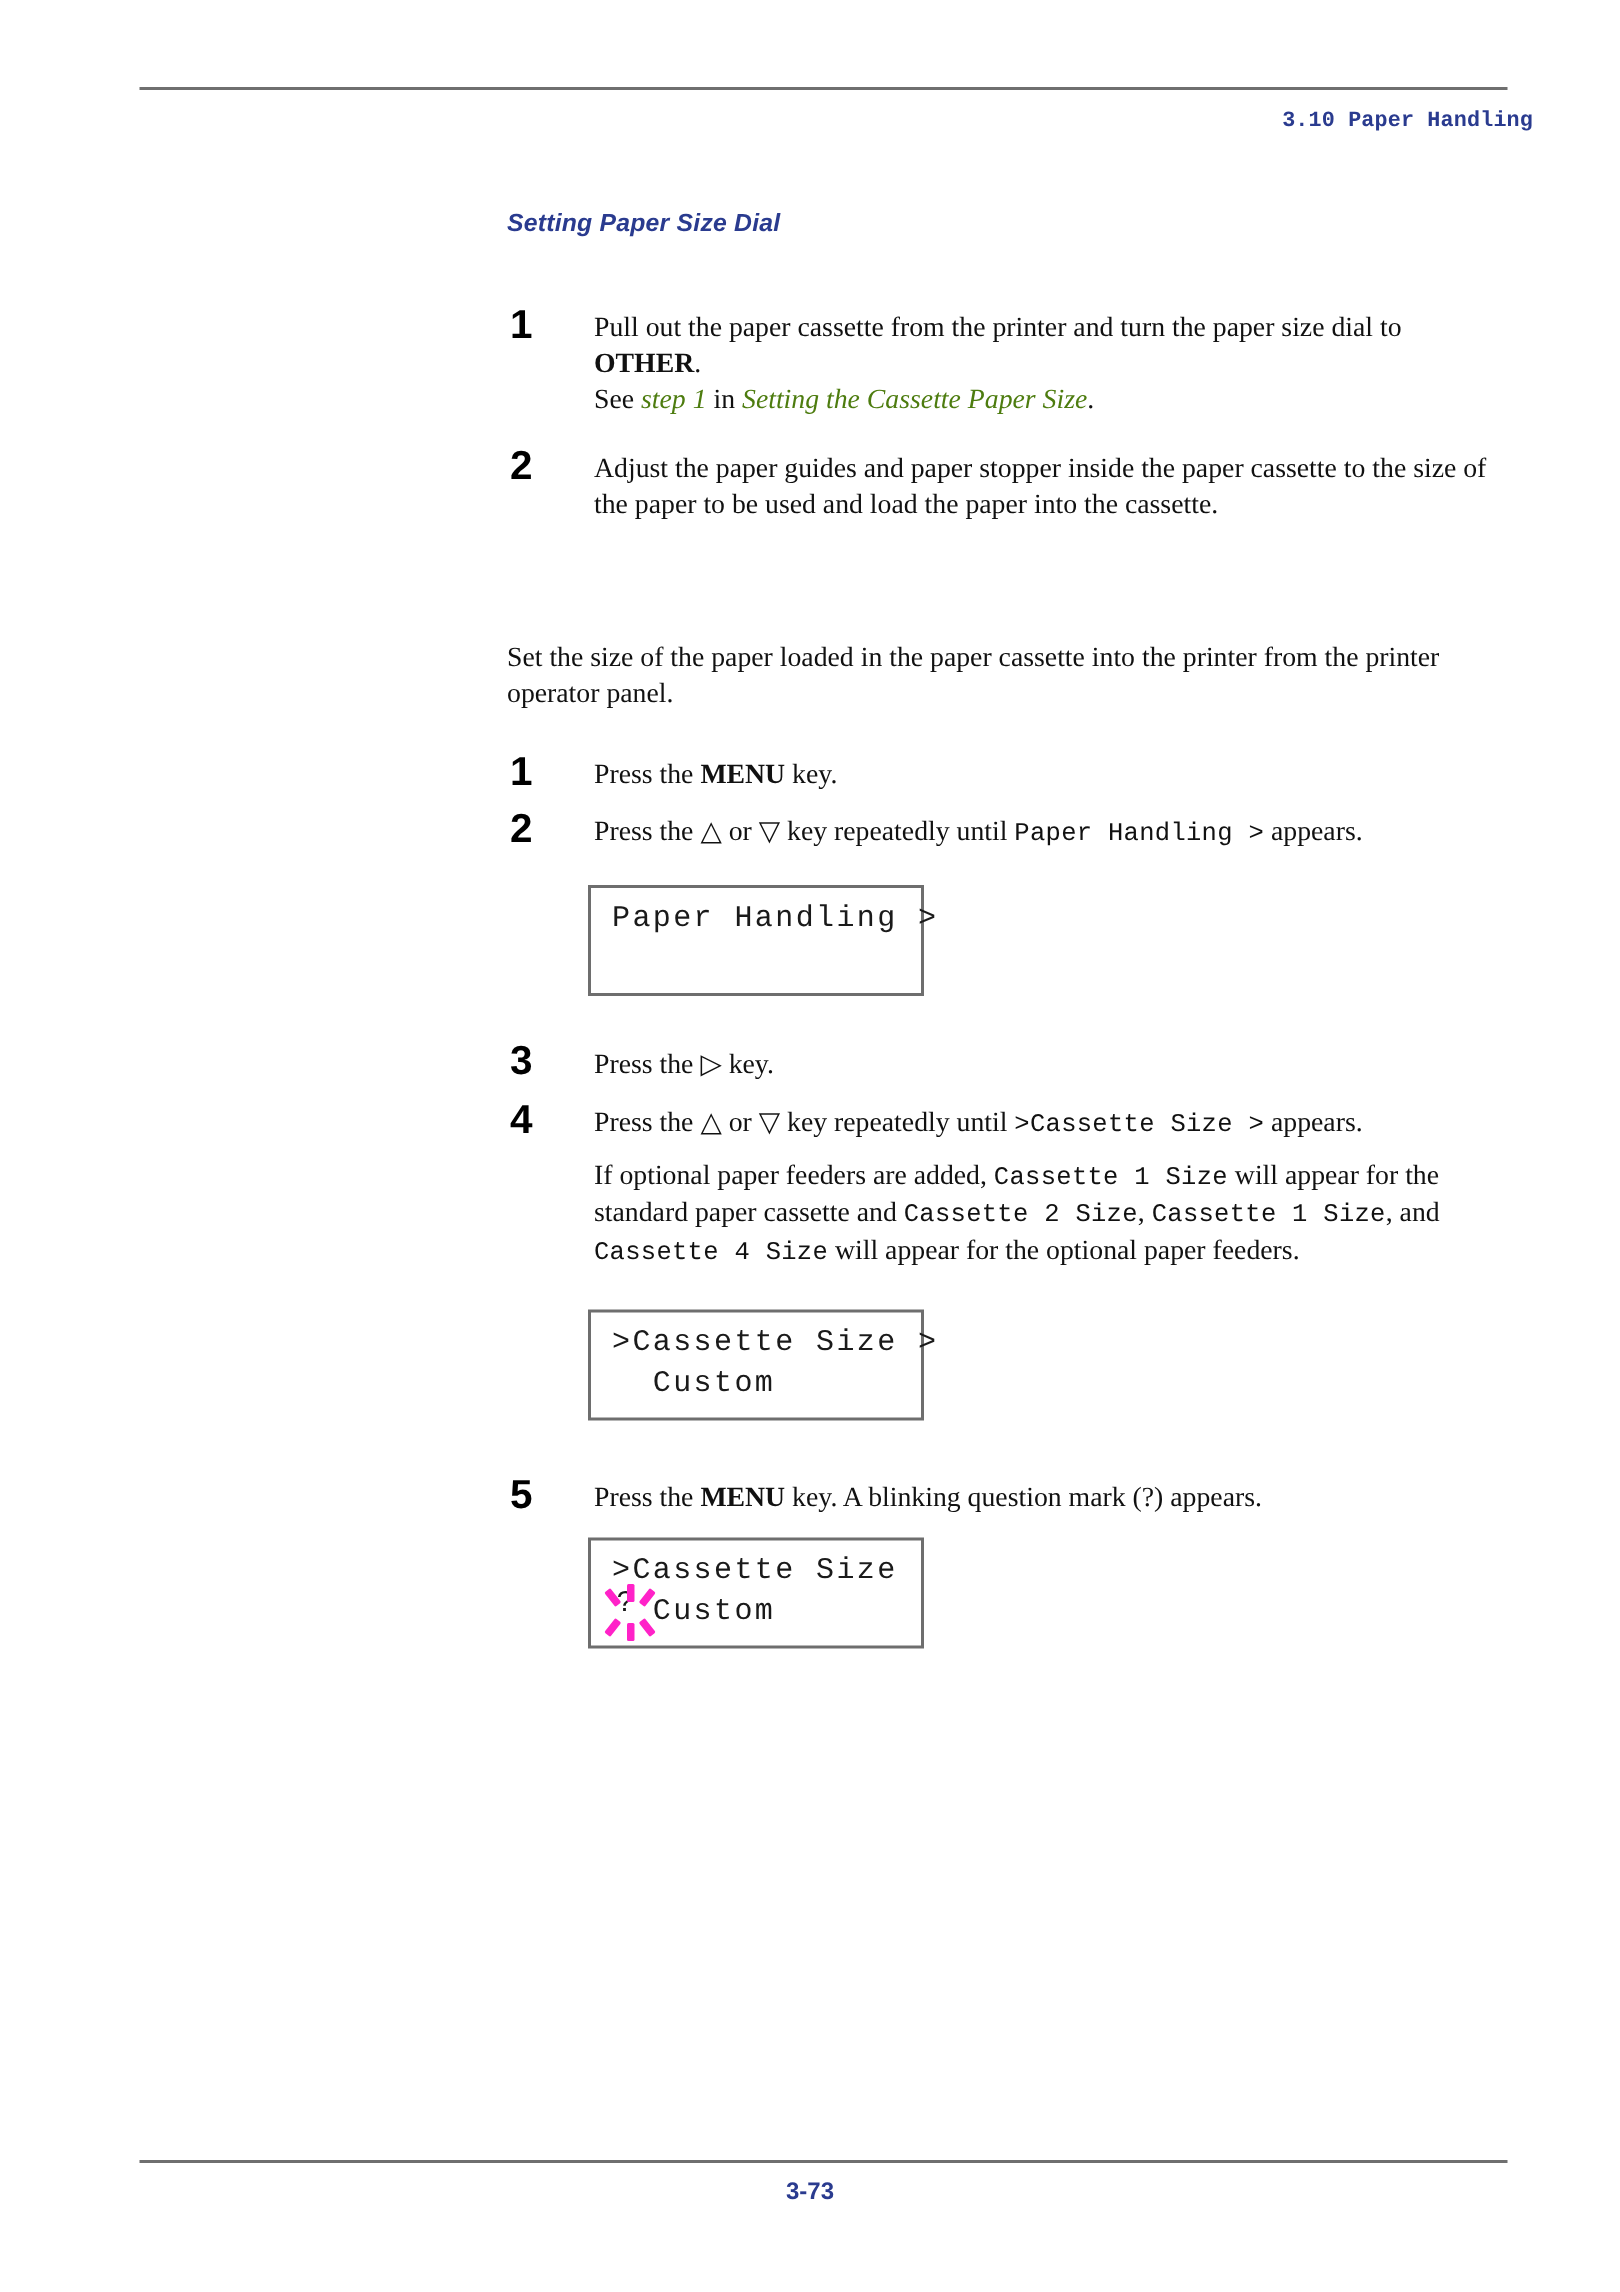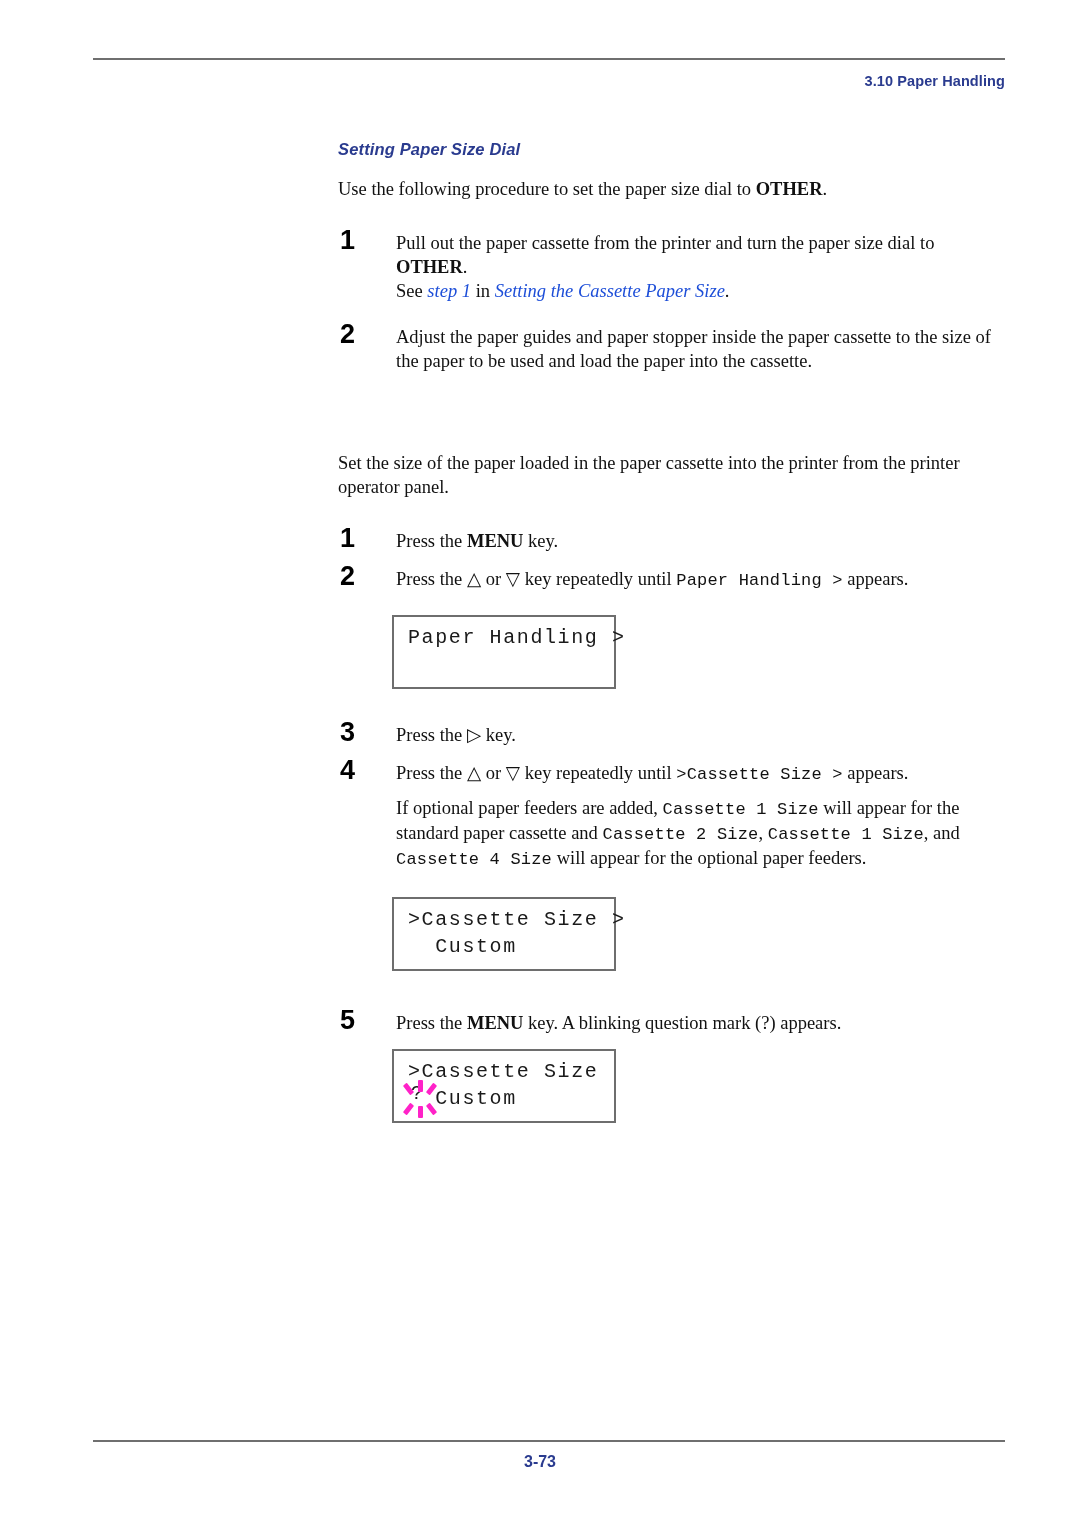--- a/index.html
+++ b/index.html
@@ -20,23 +20,23 @@
   #header-rule {
     position: absolute;
     left: 93px;
     top: 58px;
     width: 912px;
     height: 0;
     border-top: 2px solid #6f6f6f;
   }
   #header-title {
     position: absolute;
-    right: 75px;
+    right: 58px;
     top: 73px;
-    font-family: Liberation Sans, sans-serif;
+    font-family: Liberation Mono, monospace;
     font-weight: bold;
     font-size: 14.5px;
     letter-spacing: 0.1px;
     color: #2a3b8f;
     white-space: nowrap;
   }
 
   
   #footer-rule {
     position: absolute;
@@ -79,21 +79,21 @@
   p.body-text {
     font-family: "Liberation Serif", serif;
     font-size: 18.5px;
     line-height: 1.30;
     margin: 0;
     color: #111;
   }
 
   .b { font-weight: bold; }
   .xref {
-    color: #1d4ed8;
+    color: #4d7c0f;
     font-style: italic;
   }
   .mono {
     font-family: "Liberation Mono", monospace;
     font-size: 17px;
     letter-spacing: 0.2px;
   }
 
   
   .step {
@@ -183,21 +183,20 @@
 
 <div id="header-rule"></div>
 <div id="header-title">3.10 Paper Handling</div>
 
 <div id="content">
 
   <h2 class="section-heading">Setting Paper Size Dial</h2>
 
   <div class="gap-18"></div>
 
-  <p class="body-text"><span>Use the following procedure to set the paper size dial to </span><span class="b">OTHER</span><span>.</span></p>
 
   <div class="gap-30"></div>
 
   <div class="step">
     <span class="step-num">1</span>
     <div class="step-body"><span>Pull out the paper cassette from the printer and turn the paper size dial to </span><span class="b">OTHER</span><span>.</span><br><span>See </span><span class="xref">step 1</span><span> in </span><span class="xref">Setting the Cassette Paper Size</span><span>.</span></div>
   </div>
 
   <div class="gap-22"></div>
 

